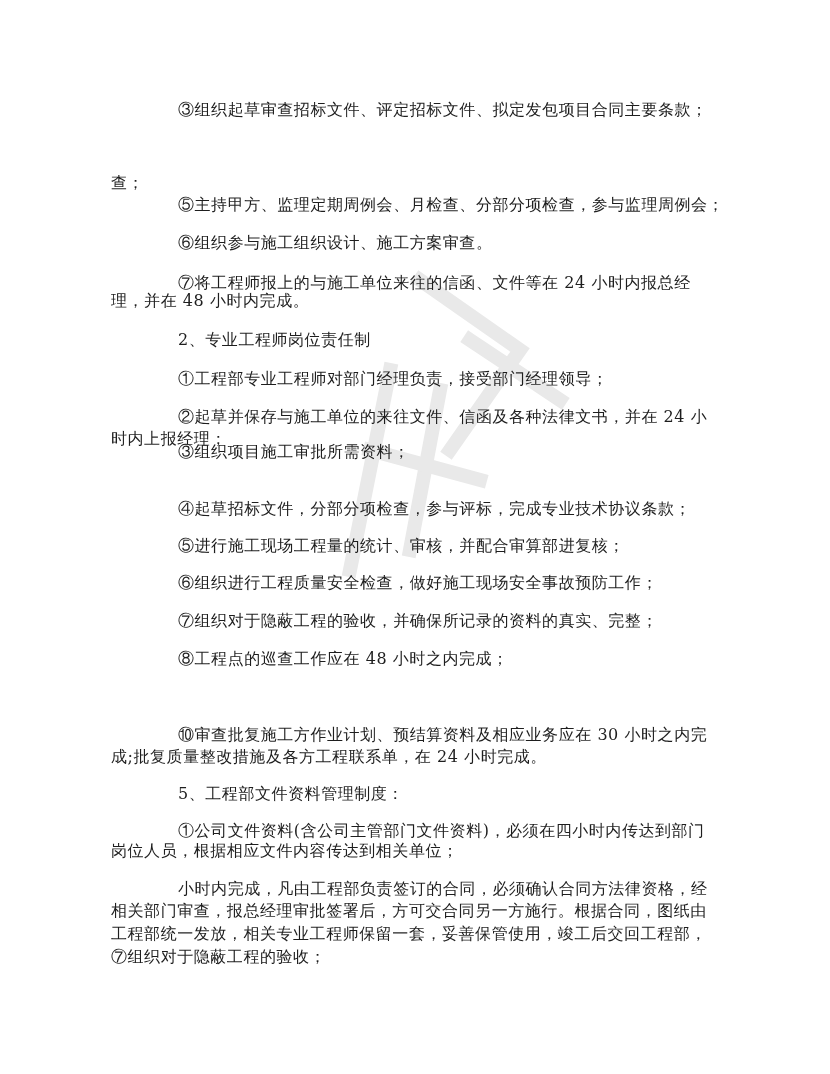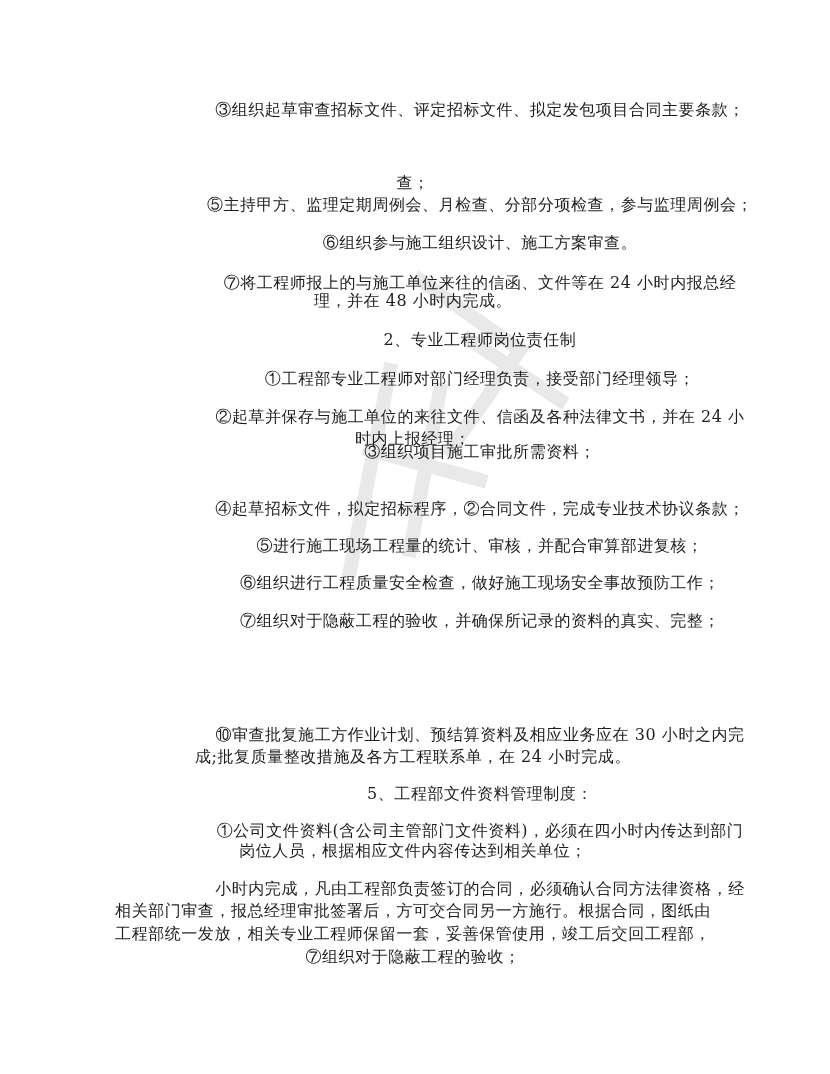--- a/index.html
+++ b/index.html
@@ -1,21 +1,21 @@
 <!DOCTYPE html>
 <html><head>
 <meta charset="utf-8">
 <style>
   html, body { margin: 0; padding: 0; }
   body {
     width: 830px; height: 1074px; background: #ffffff; position: relative; overflow: hidden;
     font-family: "DejaVu Serif", "Liberation Serif", serif;
     color: #1e1e1e;
   }
-  .page { position: absolute; left: 0; top: 0; width: 830px; height: 832px; text-align: center; }
+  .page { position: absolute; left: 0; top: 0; width: 830px; height: 832px; }
   .watermark {
     position: absolute; left: 290px; top: 250px; width: 300px; height: 340px;
     pointer-events: none;
   }
   .line {
     position: absolute; left: 111px; width: 604px;
     font-size: 16px; line-height: 22px; white-space: nowrap;
     letter-spacing: 0.55px;
   }
   .indent { left: 178px; }
@@ -48,28 +48,29 @@
 
   <div class="line indent" style="top:329px">2、专业工程师岗位责任制</div>
 
   <div class="line indent" style="top:368px">①工程部专业工程师对部门经理负责，接受部门经理领导；</div>
 
   <div class="line indent" style="top:406px">②起草并保存与施工单位的来往文件、信函及各种法律文书，并在 24 小</div>
   <div class="line" style="top:428px">时内上报经理；</div>
 
   <div class="line indent" style="top:441px">③组织项目施工审批所需资料；</div>
 
-  <div class="line indent" style="top:498px">④起草招标文件，拟定招标程序，②合同文件，完成专业技术协议条款；</div>
+  <div class="line indent" style="top:498px">④起草招标文件，分部分项检查，参与评标，完成专业技术协议条款；</div>
 
   <div class="line indent" style="top:535px">⑤进行施工现场工程量的统计、审核，并配合审算部进复核；</div>
 
   <div class="line indent" style="top:572px">⑥组织进行工程质量安全检查，做好施工现场安全事故预防工作；</div>
 
   <div class="line indent" style="top:610px">⑦组织对于隐蔽工程的验收，并确保所记录的资料的真实、完整；</div>
 
+  <div class="line indent" style="top:648px">⑧工程点的巡查工作应在 48 小时之内完成；</div>
 
 
   <div class="line indent" style="top:724px">⑩审查批复施工方作业计划、预结算资料及相应业务应在 30 小时之内完</div>
   <div class="line" style="top:746px">成;批复质量整改措施及各方工程联系单，在 24 小时完成。</div>
 
   <div class="line indent" style="top:783px">5、工程部文件资料管理制度：</div>
 
   <div class="line indent" style="top:820px">①公司文件资料(含公司主管部门文件资料)，必须在四小时内传达到部门</div>
   <div class="line" style="top:840px">岗位人员，根据相应文件内容传达到相关单位；</div>
 

